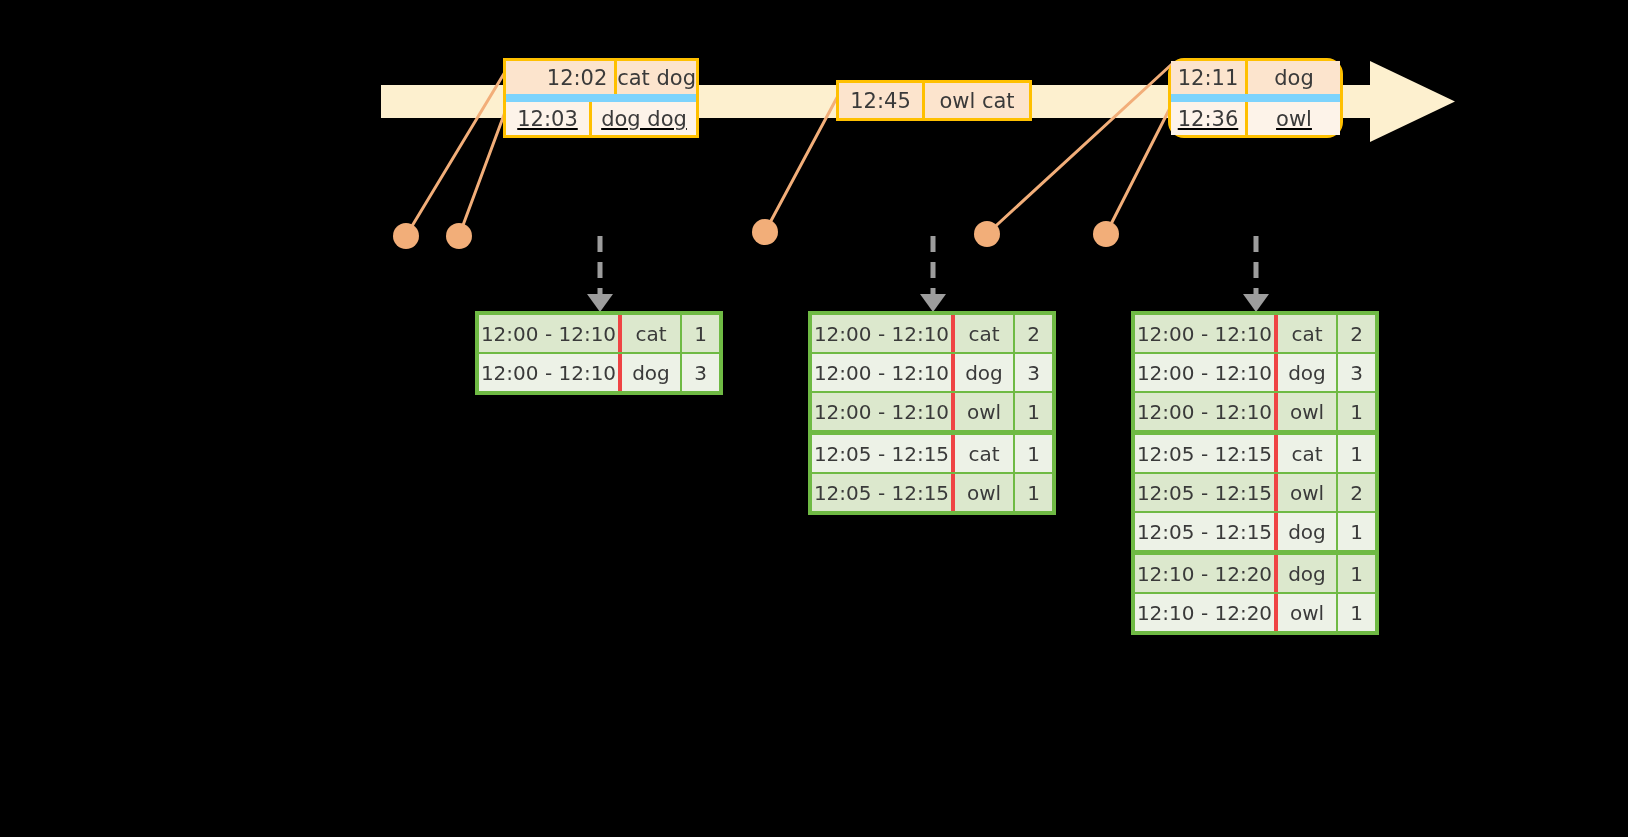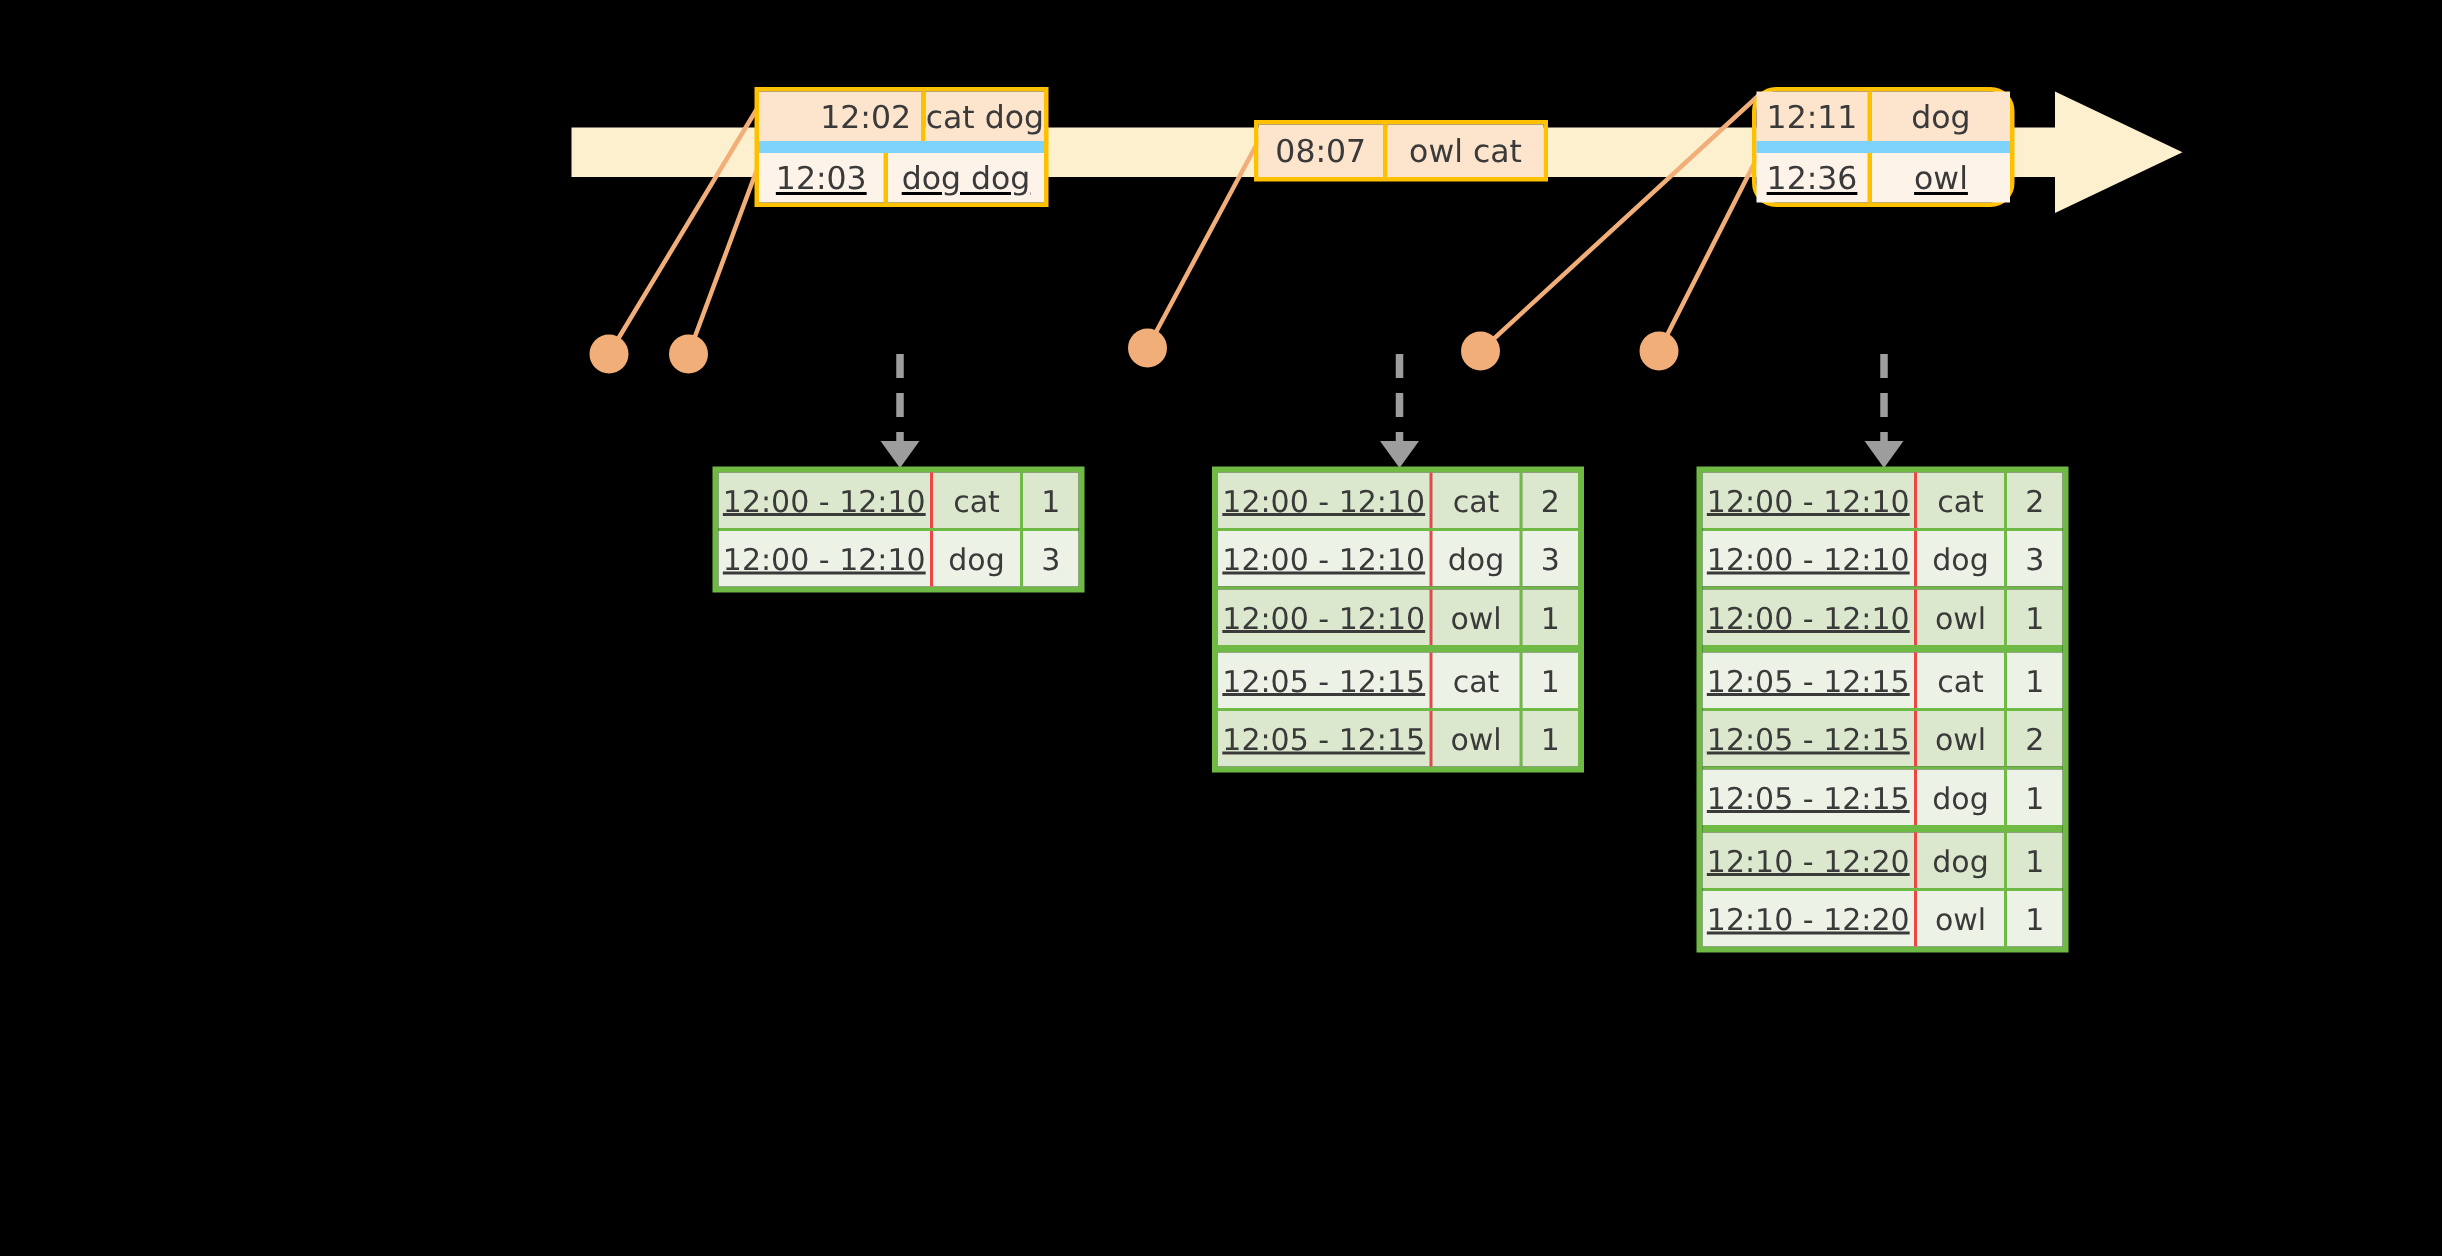--- a/index.html
+++ b/index.html
@@ -22,21 +22,21 @@
 
   
   .tbl{position:absolute;border:4px solid #6FBA44;box-sizing:border-box;z-index:5;
        display:flex;flex-direction:column;}
   .trow{display:flex;align-items:stretch;}
   .trow + .trow{border-top:2px solid #6FBA44;}
   .trow.groupbreak{border-top:5px solid #6FBA44;}
   .cell{display:flex;align-items:center;justify-content:center;
         font-size:20px;color:#3a3a3a;white-space:nowrap;padding:0 6px;
         box-sizing:border-box;height:37px;}
-  .cell.win{flex:0 0 auto;border-right:2px solid #ef4444;text-decoration:underline;}
+  .cell.win{flex:0 0 auto;border-right:4px solid #ef4444;}
   .cell.key{flex:0 0 auto;border-right:2px solid #6FBA44;}
   .cell.cnt{flex:1 1 auto;}
   .trow.shade .cell{background:#DCE8CD;}
   .trow.plain .cell{background:#EDF2E7;}
 </style>
 </head>
 <body>
 
 <div class="stage">
 
@@ -66,21 +66,21 @@
           <div class="evt-time" style="width: 83px; padding-left: 34px;">12:02</div>
           <div class="evt-words">cat dog</div>
         </div>
         <div class="evt-row even">
           <div class="evt-time" style="width: 83px;">12:03</div>
           <div class="evt-words">dog dog</div>
         </div>
       </div>
       <div class="evt" style="left: 836px; top: 80px; width: 196px; height: 41px;">
         <div class="evt-row odd">
-          <div class="evt-time" style="width: 83px;">08:07</div>
+          <div class="evt-time" style="width: 83px;">12:45</div>
           <div class="evt-words">owl cat</div>
         </div>
       </div>
       <div class="evt" style="left: 1168px; top: 58px; width: 175px; height: 80px; border-radius: 16px;">
         <div class="evt-row odd">
           <div class="evt-time" style="width: 74px;">12:11</div>
           <div class="evt-words">dog</div>
         </div>
         <div class="evt-row even">
           <div class="evt-time" style="width: 74px;">12:36</div>

